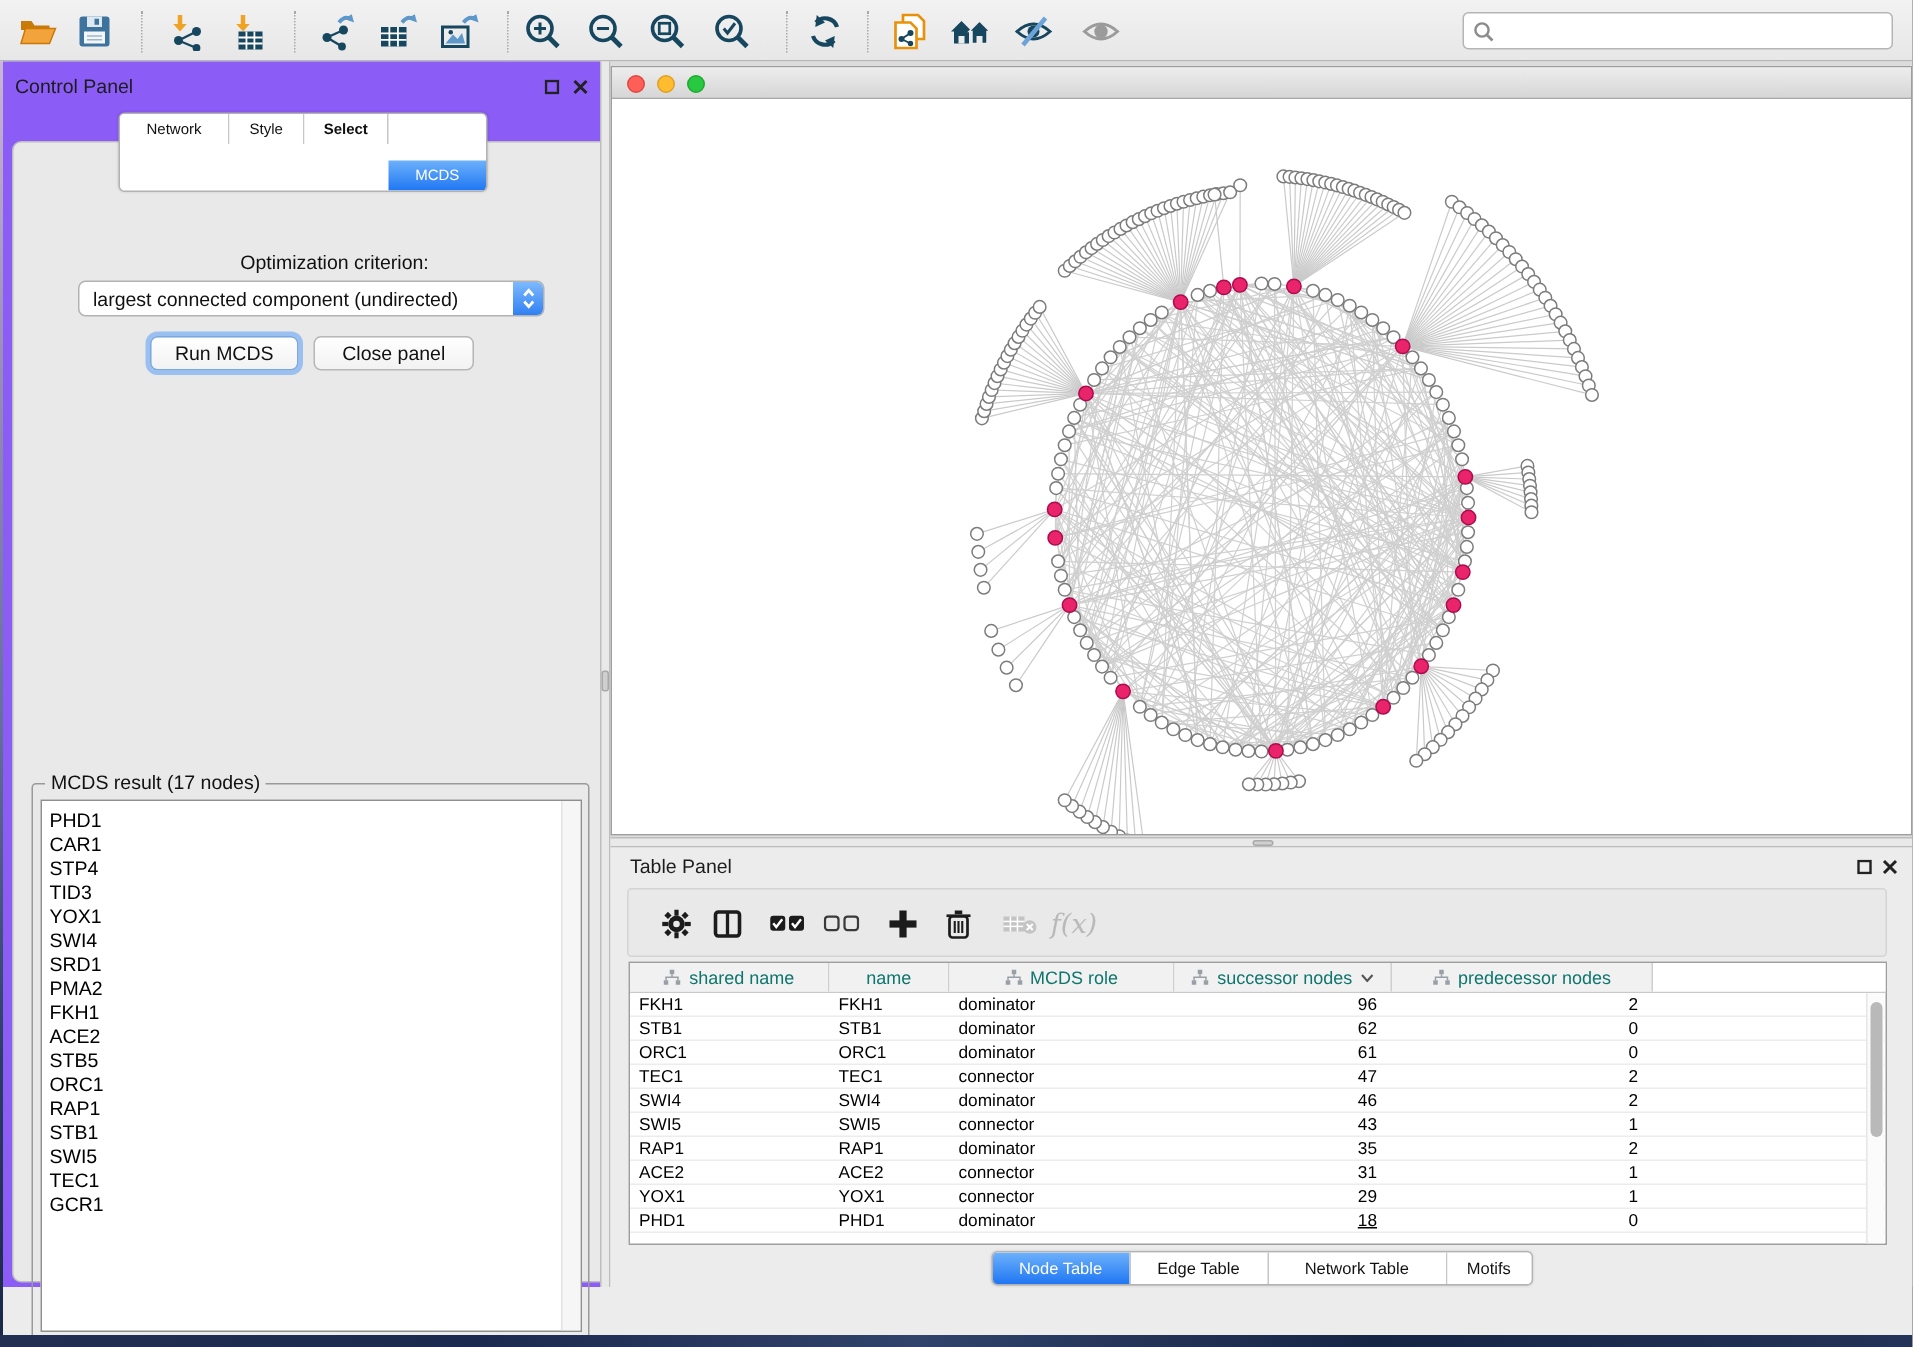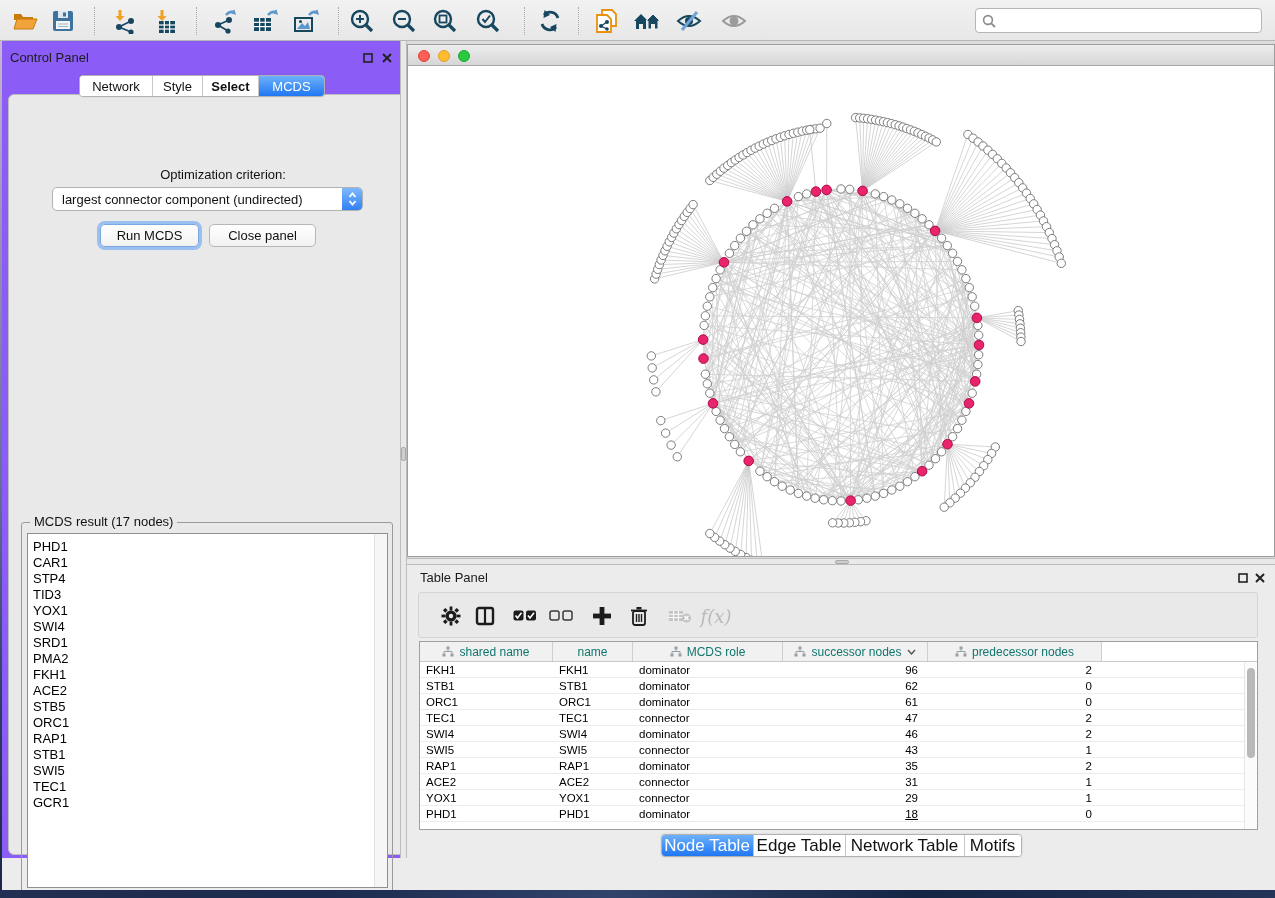--- a/index.html
+++ b/index.html
@@ -23,23 +23,23 @@
     border-left:1px solid #bdbdbd; border-right:1px solid #bdbdbd; }
   .vdivider .grip { position:absolute; left:0px; top:406px; width:5px; height:14px; background:#cfcfcf; border:1px solid #a9a9a9; border-radius:2px; }
 
   
   .cpanel { position:absolute; left:2px; top:41px; width:398px; height:817px; background:#8b5cf6; }
   .panel-title { position:absolute; left:8px; top:9px; font-size:13px; color:#1c1c1c; }
   .win-ctl { position:absolute; top:10px; width:13px; height:13px; display:flex; align-items:center; justify-content:center; }
   .cp-inner { position:absolute; left:6px; top:53px; width:430px; height:761px; background:#e9e9e9;
     border:1px solid #bdbdbd; border-radius:6px; }
   .seg { display:flex; position:absolute; border-radius:4px; overflow:hidden; border:1px solid #b2b2b2; background:#fff; z-index:5; box-shadow:0 0 2px rgba(0,0,0,.12); }
-  .seg .s { display:flex; align-items:center; justify-content:center; font-size:13px; color:#111;
+  .seg .s { display:flex; align-items:center; justify-content:center; font-size:10px; color:#111;
     border-right:1px solid #c6c6c6; background:#fff; height:20px; cursor:default; }
-  .seg .s:last-child { border-right:none; }
+  .seg .s:last-child { border-right:none;margin-top:31px; }
   .seg .s.sel { background:linear-gradient(#6db1fb,#2077f3); color:#fff; }
   .opt-label { position:absolute; left:0; top:72px; width:100%; text-align:center; font-size:13px; color:#111; }
   .dropdown { position:absolute; left:43px; top:92px; width:311px; height:24px; background:#fff;
     border:1px solid #b2b2b2; border-radius:5px; display:flex; align-items:center; }
   .dropdown .val { flex:1; font-size:13px; padding-left:9px; color:#111; white-space:nowrap; }
   .dropdown .cap { width:20px; height:22px; border-radius:0 4px 4px 0;
     background:linear-gradient(#7db9fd,#3180f4); display:flex; align-items:center; justify-content:center; }
   .btn { position:absolute; height:23px; background:linear-gradient(#ffffff,#f2f2f2); border:1px solid #b7b7b7;
     border-radius:5px; font-size:13px; color:#111; display:flex; align-items:center; justify-content:center; }
   .btn.focused { box-shadow:0 0 0 3px rgba(110,170,245,.65); border-color:#7aa8e0; }
@@ -79,21 +79,21 @@
   .th.filler { background:#fff; border-right:none; flex:1; }
   .tbody { position:relative; height:167px; overflow:hidden; }
   .trow { display:flex; height:16px; border-bottom:1px solid #ececec; }
   .td { font-size:11.5px; color:#000; display:flex; align-items:center; overflow:hidden; white-space:nowrap; }
   .td.left { justify-content:flex-start; padding-left:6px; }
   .td.right { justify-content:flex-end; padding-right:10px; }
   .vscroll { position:absolute; right:1px; top:0px; width:12px; height:100%; background:#fbfbfb; border-left:1px solid #e6e6e6; }
   .vscroll .thumb { position:absolute; left:1.5px; top:6px; width:8px; height:90px; background:#b9b9b9; border-radius:5px; }
   .ttabs-wrap { position:absolute; left:0; top:269px; width:100%; display:flex; justify-content:center; }
   .ttabs-wrap .seg2 { display:flex; border:1px solid #b2b2b2; border-radius:4px; overflow:hidden; background:#fff; box-shadow:0 0 2px rgba(0,0,0,.15); }
-  .seg2 .s { display:flex; align-items:center; justify-content:center; font-size:17px; color:#111; height:21px; border-right:1px solid #c6c6c6; background:#fff; }
+  .seg2 .s { display:flex; align-items:center; justify-content:center; font-size:11px; color:#111; height:21px; border-right:1px solid #c6c6c6; background:#fff; }
   .seg2 .s:last-child { border-right:none; }
   .seg2 .s.sel { background:linear-gradient(#6db1fb,#2077f3); color:#fff; }
 
   
   .statusbar { position:absolute; left:0; top:858px; width:1275px; height:32px; background:#ececec; border-top:1px solid #bdbdbd; }
   .sbtn { position:absolute; top:5px; height:22px; background:#f7f7f7; border:1px solid #b9b9b9; border-radius:3px;
     display:flex; align-items:center; justify-content:center; gap:6px; font-size:12px; color:#111; }
   .memdot { width:9px; height:9px; border-radius:50%; background:#12a52f; border:1px solid #0d7f23; }
   .wallpaper { position:absolute; left:0; top:890px; width:1275px; height:8px;
     background:linear-gradient(90deg,#232f52,#1b2a4e 25%,#32436b 48%,#152544 72%,#243458); }
@@ -272,21 +272,21 @@
     </div>
     <div class="seg" style="left:77px; top:34px" id="cp-tabs">
         <div class="s" style="width: 73px;">Network</div>
         <div class="s" style="width: 50px;">Style</div>
         <div class="s" style="width: 56px; font-weight: bold;">Select</div>
         <div class="s sel" style="width: 65px;">MCDS</div>
       </div>
     <div class="cp-inner">
       <div class="opt-label">Optimization criterion:</div>
       <div class="dropdown">
-        <div class="val">largest connector component (undirected)</div>
+        <div class="val">largest connected component (undirected)</div>
         <div class="cap">
           <svg width="9" height="14" viewBox="0 0 9 14">
             <polyline points="1.5,5 4.5,1.5 7.5,5" fill="none" stroke="#fff" stroke-width="1.8"></polyline>
             <polyline points="1.5,9 4.5,12.5 7.5,9" fill="none" stroke="#fff" stroke-width="1.8"></polyline>
           </svg>
         </div>
       </div>
       <div class="btn focused" style="left:91px; top:129px; width:99px">Run MCDS</div>
       <div class="btn" style="left:200px; top:129px; width:107px">Close panel</div>
       <div class="fieldset">

